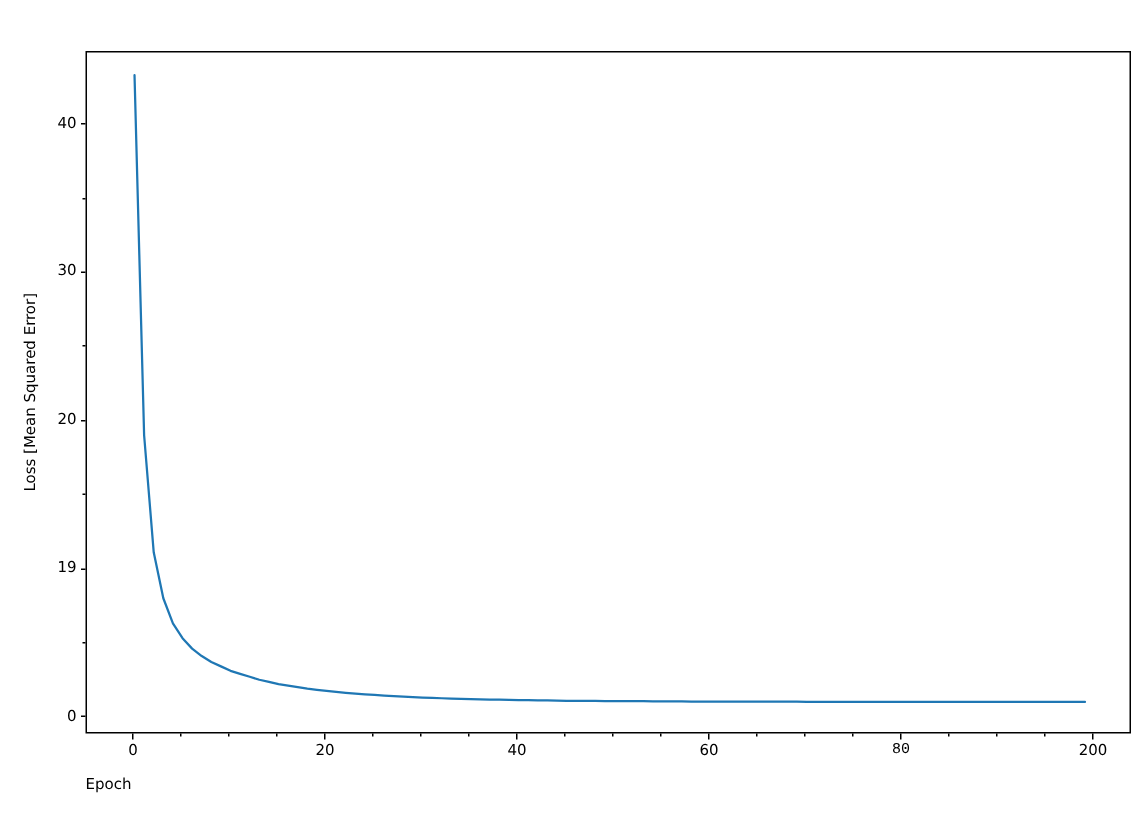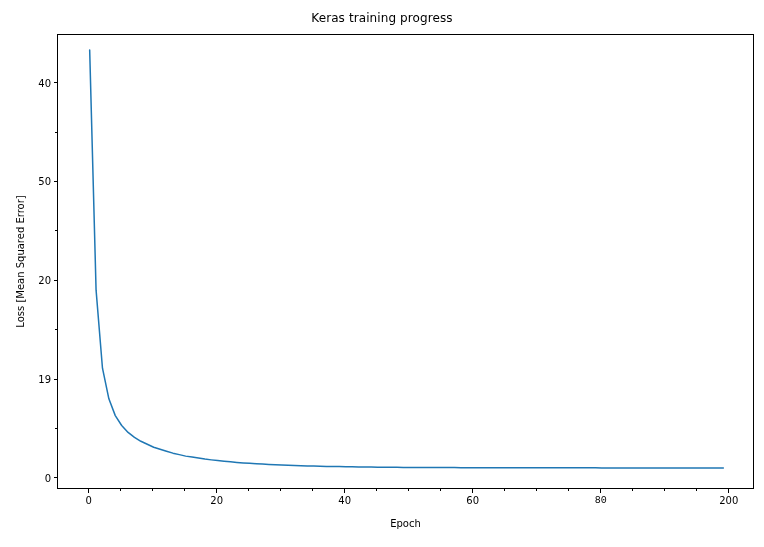--- a/index.html
+++ b/index.html
@@ -80,21 +80,20 @@
   .ytick-label {
     transform: translateY(-50%);
     text-align: right;
   }
   
   #xlabel {
     position: absolute;
     left: 57px;
     top: 518px;
     width: 697px;
-    text-align: center;
     font-size: 10px;
     color: #000000;
   }
   #ylabel {
     position: absolute;
     left: 0px;
     top: 0px;
     width: 455px;
     height: 14px;
     line-height: 14px;
@@ -104,21 +103,20 @@
     transform-origin: 0 0;
     transform: translate(14px, 489px) rotate(-90deg);
     white-space: nowrap;
   }
 </style>
 </head>
 <body>
 
 <div id="figure">
 
-  <div id="chart-title">Keras training progress</div>
 
   <div id="axes">
     <svg id="plot-svg" viewBox="0 0 697 455" preserveAspectRatio="none">
       <polyline id="loss-line" fill="none" stroke="#1f77b4" stroke-width="1.5" stroke-linejoin="round" stroke-linecap="round" points="31.68,15.11 38.08,255.16 44.48,333.20 50.88,363.82 57.28,380.62 63.68,390.49 70.08,397.41 76.48,402.35 82.88,406.30 89.29,409.26 95.69,412.23 102.09,414.20 108.49,416.18 114.89,418.15 121.29,419.64 127.69,421.12 134.09,422.10 140.49,423.09 146.89,424.08 153.29,424.87 159.69,425.56 166.09,426.25 172.49,426.85 178.89,427.44 185.29,427.93 191.69,428.33 198.09,428.72 204.49,429.12 210.89,429.41 217.29,429.71 223.69,430.01 230.09,430.30 236.49,430.50 242.89,430.70 249.29,430.90 255.69,431.09 262.10,431.29 268.50,431.39 274.90,431.49 281.30,431.59 287.70,431.69 294.10,431.79 300.50,431.88 306.90,431.98 313.30,432.08 319.70,432.18 326.10,432.18 332.50,432.28 338.90,432.28 345.30,432.38 351.70,432.38 358.10,432.48 364.50,432.48 370.90,432.48 377.30,432.58 383.70,432.58 390.10,432.58 396.50,432.58 402.90,432.67 409.30,432.67 415.70,432.67 422.10,432.67 428.50,432.67 434.90,432.77 441.31,432.77 447.71,432.77 454.11,432.77 460.51,432.77 466.91,432.77 473.31,432.77 479.71,432.87 486.11,432.87 492.51,432.87 498.91,432.87 505.31,432.87 511.71,432.87 518.11,432.87 524.51,432.87 530.91,432.87 537.31,432.87 543.71,432.97 550.11,432.97 556.51,432.97 562.91,432.97 569.31,432.97 575.71,432.97 582.11,432.97 588.51,432.97 594.91,432.97 601.31,432.97 607.71,432.97 614.12,432.97 620.52,432.97 626.92,432.97 633.32,432.97 639.72,432.97 646.12,432.97 652.52,432.97 658.92,432.97 665.32,432.97"></polyline>
     </svg>
   </div>
 
   <div id="xticks-layer">
       <div class="tick-mark xtick-mark" style="left: 88.2318px; top: 489px;"></div>
       <div class="tick-label xtick-label" style="left: 88.6818px; top: 495px;">0</div>
@@ -149,21 +147,21 @@
       <div class="tick-mark xtick-minor" style="left: 696.317px; top: 489px;"></div>
     </div>
   <div id="yticks-layer">
       <div class="tick-mark ytick-mark" style="left: 53.5px; top: 477.387px;"></div>
       <div class="tick-label ytick-label" style="left: 19px; width: 32px; top: 477.837px;">0</div>
       <div class="tick-mark ytick-mark" style="left: 53.5px; top: 378.603px;"></div>
       <div class="tick-label ytick-label" style="left: 19px; width: 32px; top: 379.053px;">19</div>
       <div class="tick-mark ytick-mark" style="left: 53.5px; top: 279.819px;"></div>
       <div class="tick-label ytick-label" style="left: 19px; width: 32px; top: 280.269px;">20</div>
       <div class="tick-mark ytick-mark" style="left: 53.5px; top: 181.035px;"></div>
-      <div class="tick-label ytick-label" style="left: 19px; width: 32px; top: 181.485px;">50</div>
+      <div class="tick-label ytick-label" style="left: 19px; width: 32px; top: 181.485px;">30</div>
       <div class="tick-mark ytick-mark" style="left: 53.5px; top: 82.2506px;"></div>
       <div class="tick-label ytick-label" style="left: 19px; width: 32px; top: 82.7006px;">40</div>
       <div class="tick-mark ytick-minor" style="left: 55px; top: 428.045px;"></div>
       <div class="tick-mark ytick-minor" style="left: 55px; top: 329.261px;"></div>
       <div class="tick-mark ytick-minor" style="left: 55px; top: 230.477px;"></div>
       <div class="tick-mark ytick-minor" style="left: 55px; top: 131.693px;"></div>
     </div>
 
   <div id="xlabel">Epoch</div>
 

